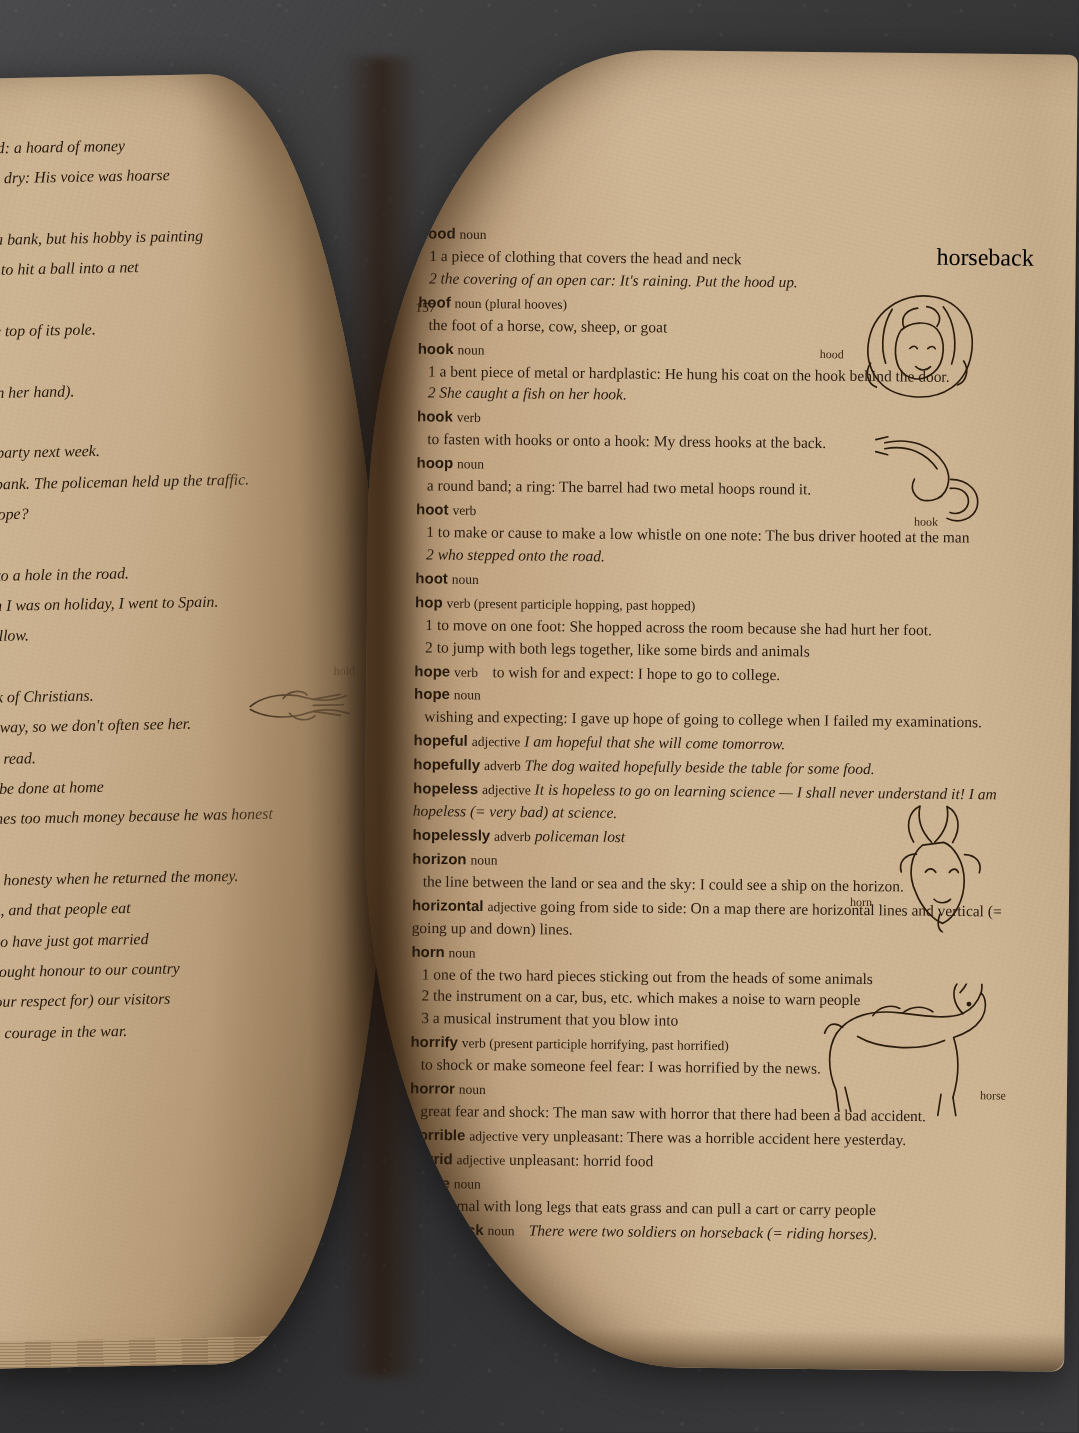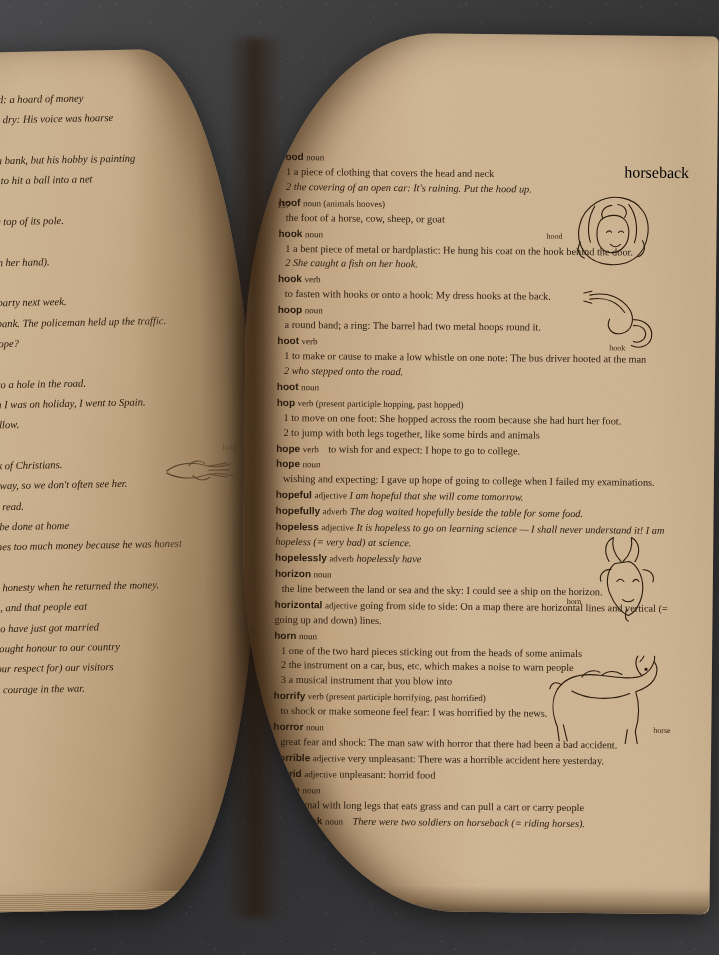--- a/index.html
+++ b/index.html
@@ -245,21 +245,21 @@
 
         <div class="entry">
           <span class="hw">hood</span>
           <span class="num">noun</span>
           <div class="sense">1 a piece of clothing that covers the head and neck</div>
           <div class="sense it">2 the covering of an open car: It's raining. Put the hood up.</div>
         </div>
 
         <div class="entry">
           <span class="hw">hoof</span>
-          <span class="num">noun (animals hooves)</span>
+          <span class="num">noun (plural hooves)</span>
           <div class="sense">the foot of a horse, cow, sheep, or goat</div>
         </div>
 
         <div class="entry">
           <span class="hw">hook</span>
           <span class="num">noun</span>
           <div class="sense">1 a bent piece of metal or hardplastic: He hung his coat on the hook behind the door.</div>
           <div class="sense it">2 She caught a fish on her hook.</div>
         </div>
 
@@ -320,21 +320,21 @@
 
         <div class="entry">
           <span class="hw">hopeless</span>
           <span class="num">adjective</span>
           <span class="it">It is hopeless to go on learning science — I shall never understand it! I am hopeless (= very bad) at science.</span>
         </div>
 
         <div class="entry">
           <span class="hw">hopelessly</span>
           <span class="num">adverb</span>
-          <span class="it">hopelessly have</span>
+          <span class="it">policeman lost</span>
         </div>
 
         <div class="entry">
           <span class="hw">horizon</span>
           <span class="num">noun</span>
           <div class="sense">the line between the land or sea and the sky: I could see a ship on the horizon.</div>
         </div>
 
         <div class="entry">
           <span class="hw">horizontal</span>

